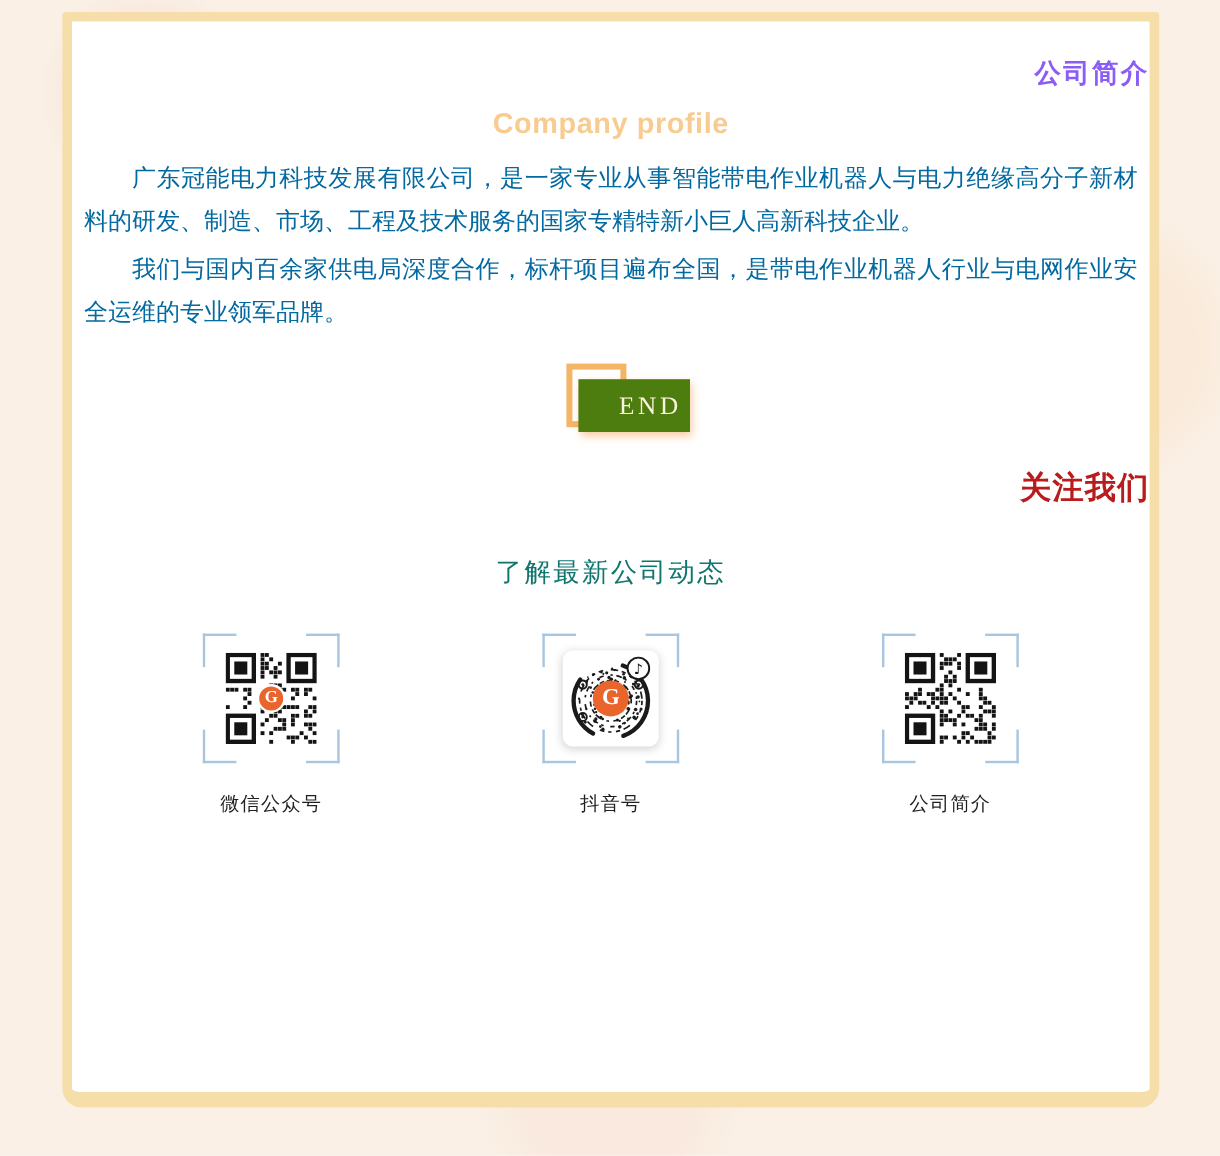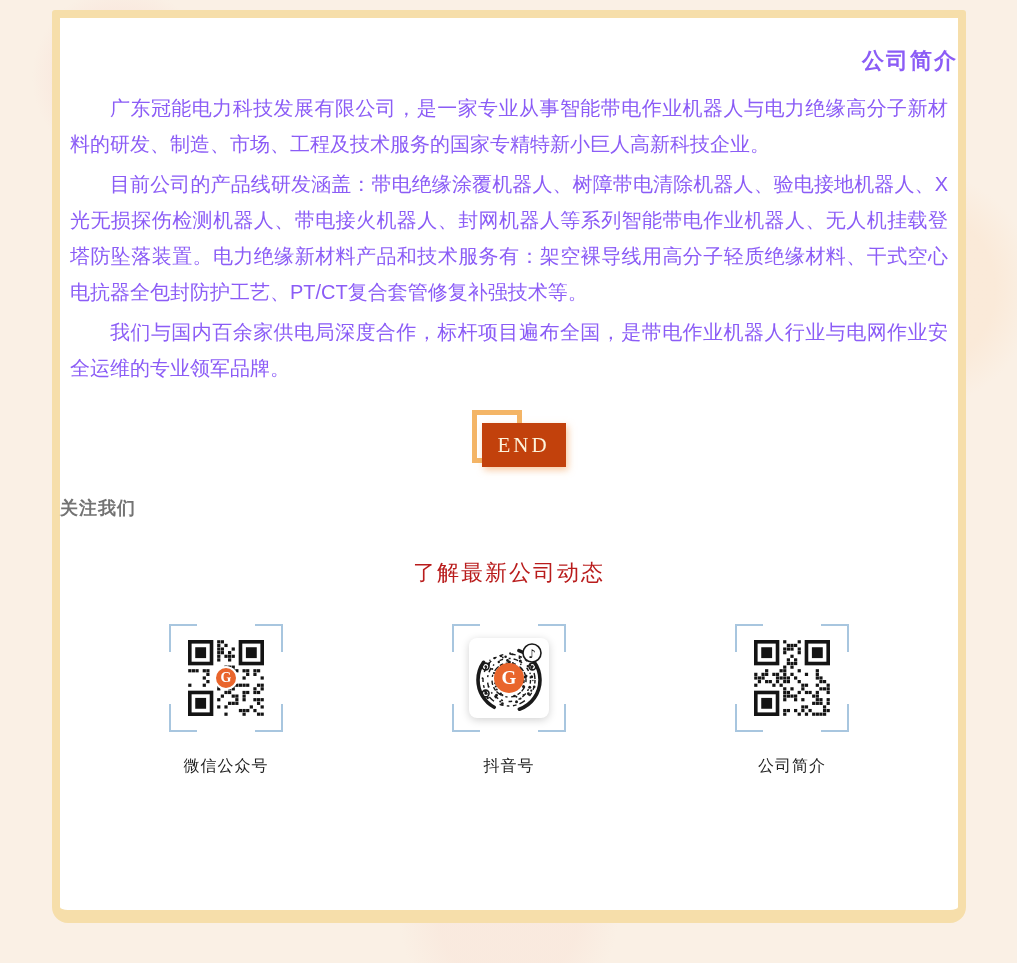--- a/index.html
+++ b/index.html
@@ -32,45 +32,46 @@
     font-size:22px;font-weight:bold;letter-spacing:2px;
     color:#8b5cf6;
   }
   .subtitle{
     margin:0 0 13px 0;text-align:center;
     font-size:24px;font-weight:bold;letter-spacing:.5px;
     color:#f8cb90;
   }
   .body-text{
     width:878px;margin:0 auto;
-    font-size:20px;line-height:36px;color:#8b5cf6;
+    font-size:20px;line-height:36px;color:#0369a1;
     text-align:justify;
   }
   .body-text p{margin:0 0 4px 0;text-indent:2em;}
 
   .end-badge{position:relative;width:75px;height:58px;margin:24px auto 0;}
   .end-outline{
     position:absolute;left:0;top:0;width:50px;height:53px;
     box-sizing:border-box;border:5px solid #f4b566;background:#fff;
   }
   .end-solid{
-    position:absolute;left:10px;top:13px;width:84px;height:44px;
-    background:#c2410c;color:#fdf3dc;
+    position:absolute;left:10px;top:13px;width:65px;height:44px;
+    background:#4d7c0f;color:#fdf3dc;
     font-family:"Liberation Serif","DejaVu Serif",serif;
     font-size:21px;letter-spacing:3px;line-height:44px;text-align:center;
     box-shadow:2px 3px 7px rgba(242,156,84,.55);
+    padding-left:28px;
   }
 
   .follow-heading{
-    margin-top:28px;text-align:left;
-    font-size:18px;font-weight:bold;color:#737373;letter-spacing:1px;
+    margin-top:28px;text-align:right;
+    font-size:26px;font-weight:bold;color:#b91c1c;letter-spacing:1px;
   }
   .follow-sub{
     margin-top:38px;text-align:center;
-    font-size:22px;font-weight:400;color:#b91c1c;letter-spacing:2px;
+    font-size:22px;font-weight:400;color:#0f766e;letter-spacing:2px;
   }
 
   .qr-row{
     margin-top:36px;display:flex;justify-content:center;gap:163px;
   }
   .qr-item{width:120px;display:flex;flex-direction:column;align-items:center;}
   .qr-frame{position:relative;width:114px;height:108px;}
   .corner{position:absolute;width:26px;height:26px;}
   .corner.tl{left:0;top:0;border-left:2px solid #a8c6df;border-top:2px solid #a8c6df;}
   .corner.tr{right:0;top:0;border-right:2px solid #a8c6df;border-top:2px solid #a8c6df;}
@@ -95,24 +96,24 @@
   }
 </style>
 </head>
 <body>
 
 <div class="stage">
   <div class="card-frame">
     <div class="card">
 
       <h1 class="title">公司简介</h1>
+      <div class="subtitle">Company profile</div>
 
       <div class="body-text">
         <p>广东冠能电力科技发展有限公司，是一家专业从事智能带电作业机器人与电力绝缘高分子新材料的研发、制造、市场、工程及技术服务的国家专精特新小巨人高新科技企业。</p>
-        <p>目前公司的产品线研发涵盖：带电绝缘涂覆机器人、树障带电清除机器人、验电接地机器人、X光无损探伤检测机器人、带电接火机器人、封网机器人等系列智能带电作业机器人、无人机挂载登塔防坠落装置。电力绝缘新材料产品和技术服务有：架空裸导线用高分子轻质绝缘材料、干式空心电抗器全包封防护工艺、PT/CT复合套管修复补强技术等。</p>
         <p>我们与国内百余家供电局深度合作，标杆项目遍布全国，是带电作业机器人行业与电网作业安全运维的专业领军品牌。</p>
       </div>
 
       <div class="end-badge">
         <span class="end-outline"></span>
         <span class="end-solid">END</span>
       </div>
 
       <div class="follow-heading">关注我们</div>
       <div class="follow-sub">了解最新公司动态</div>

